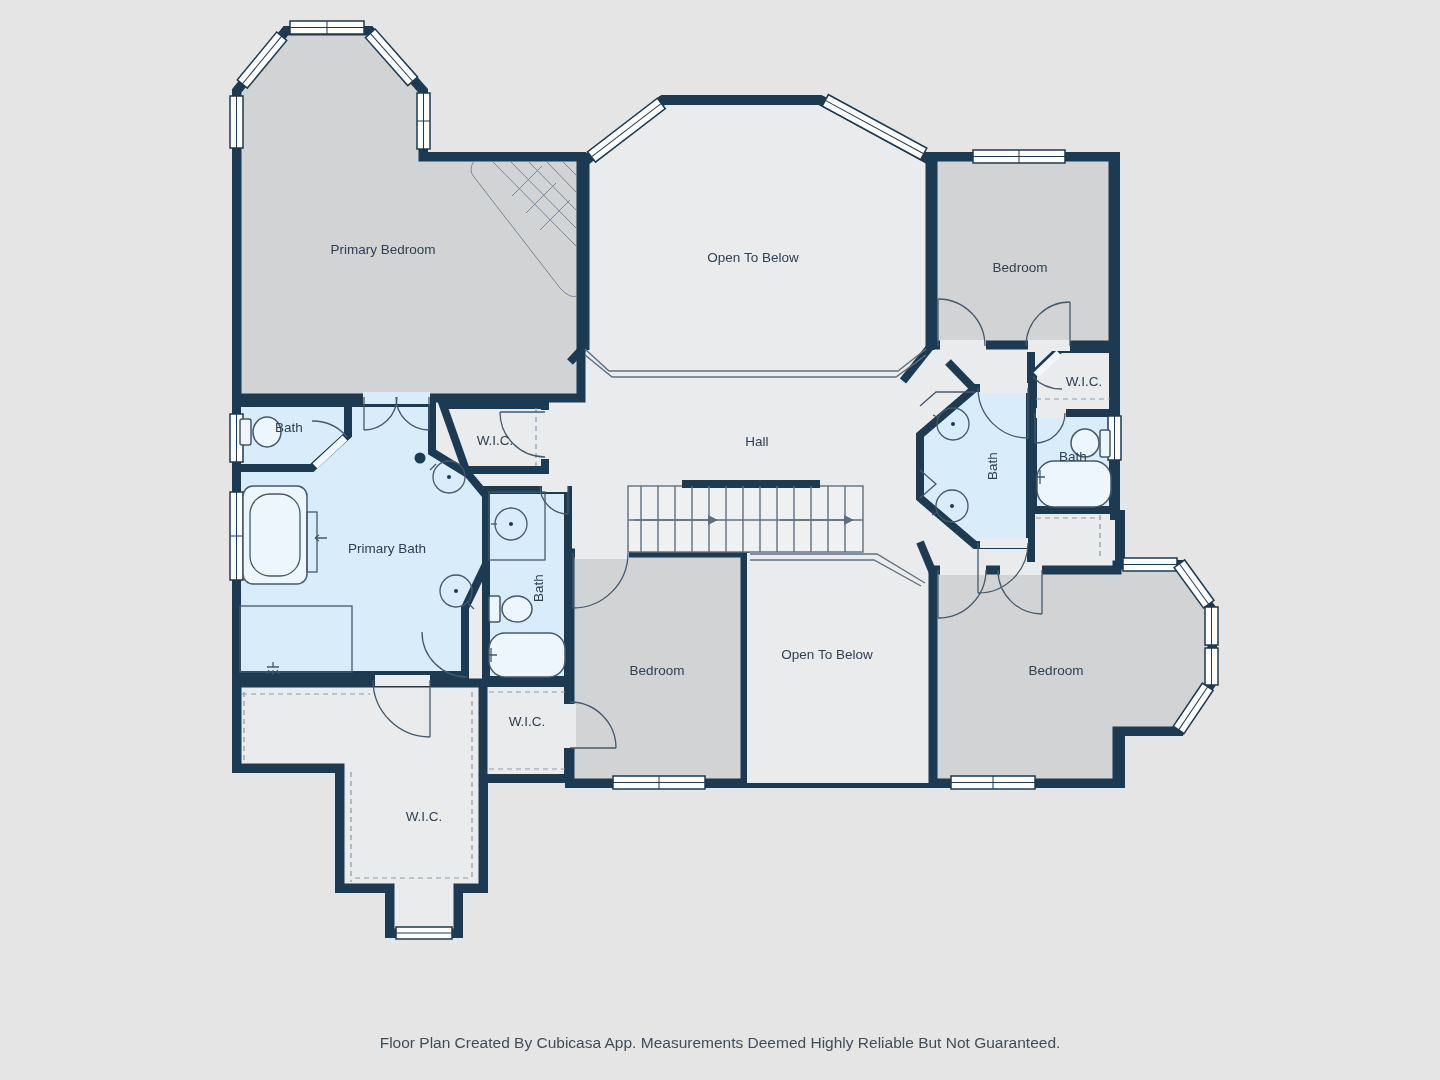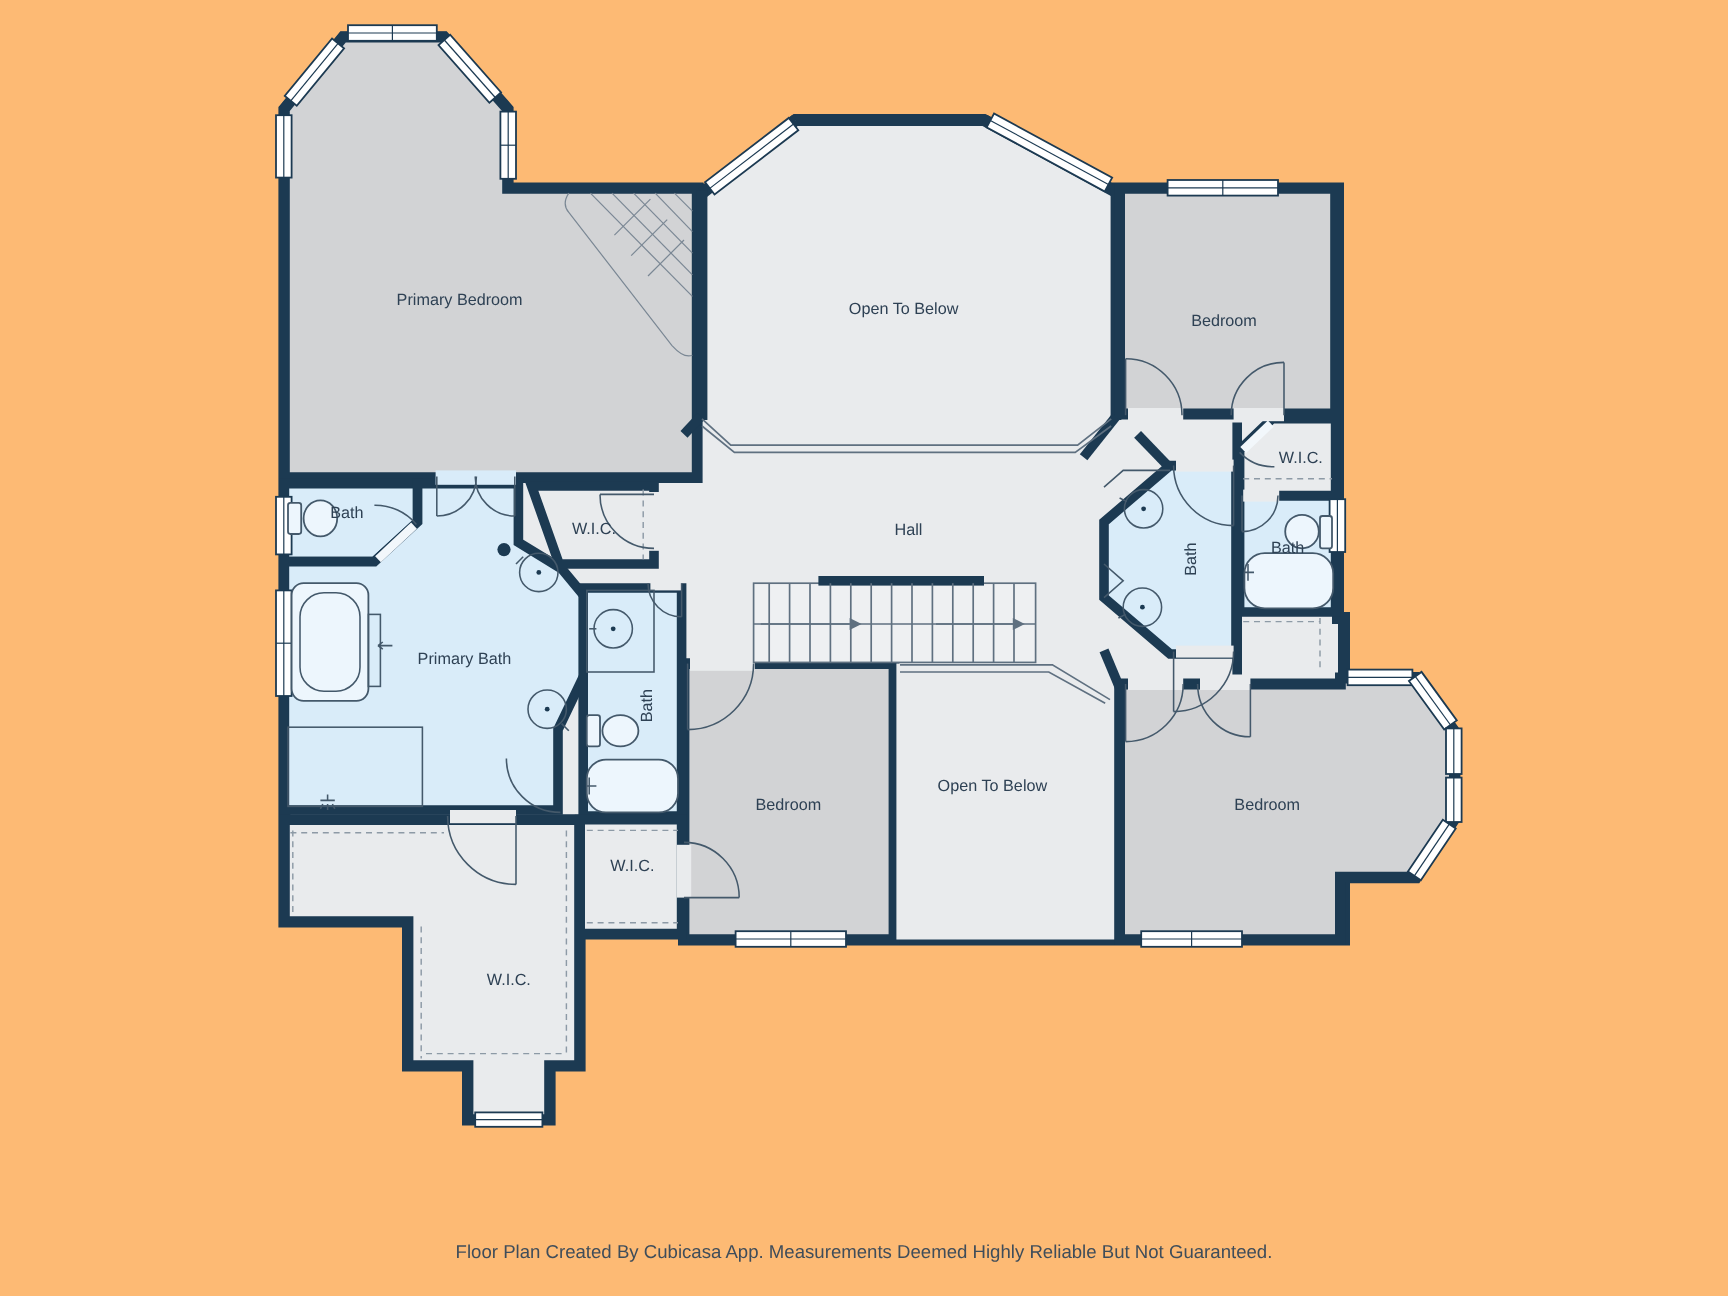--- a/index.html
+++ b/index.html
@@ -1,16 +1,16 @@
 <!DOCTYPE html>
 <html style="--c-wall: #1c3a52; --c-room_gray: #d2d3d5; --c-room_light: #e9ebed; --c-room_blue: #d9ecf9; --c-label: #2e4154;"><head>
 <meta charset="utf-8">
 <style>
   html,body{margin:0;padding:0;background:#ffffff;}
-  .stage{position:relative;width:1440px;height:1080px;background:#fdba74;overflow:hidden;}
+  .stage{position:relative;width:1440px;height:1080px;background:#e5e5e5;overflow:hidden;}
   svg{position:absolute;left:0;top:0;}
   .base{fill:var(--c-room_light);stroke:var(--c-wall);stroke-width:10;stroke-linejoin:miter;}
   .room-gray{fill:var(--c-room_gray);stroke:var(--c-wall);stroke-width:9;stroke-linejoin:miter;}
   .room-light{fill:var(--c-room_light);stroke:var(--c-wall);stroke-width:8;stroke-linejoin:miter;}
   .room-blue{fill:var(--c-room_blue);stroke:var(--c-wall);stroke-width:8;stroke-linejoin:miter;}
   .wall-line{stroke:var(--c-wall);fill:none;}
   .w10{stroke-width:10;} .w9{stroke-width:9;} .w8{stroke-width:8;}
   .gap{fill:var(--c-room_light);stroke:none;}
   .gapb{fill:var(--c-room_blue);stroke:none;}
   .win{fill:#ffffff;stroke:var(--c-wall);stroke-width:1.5;}

